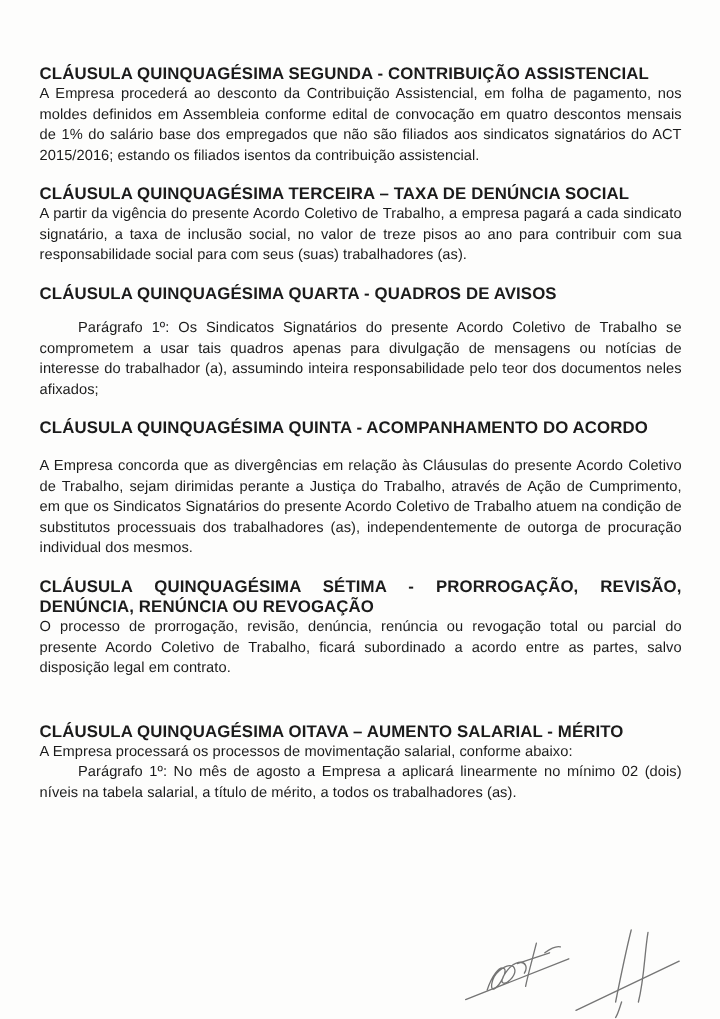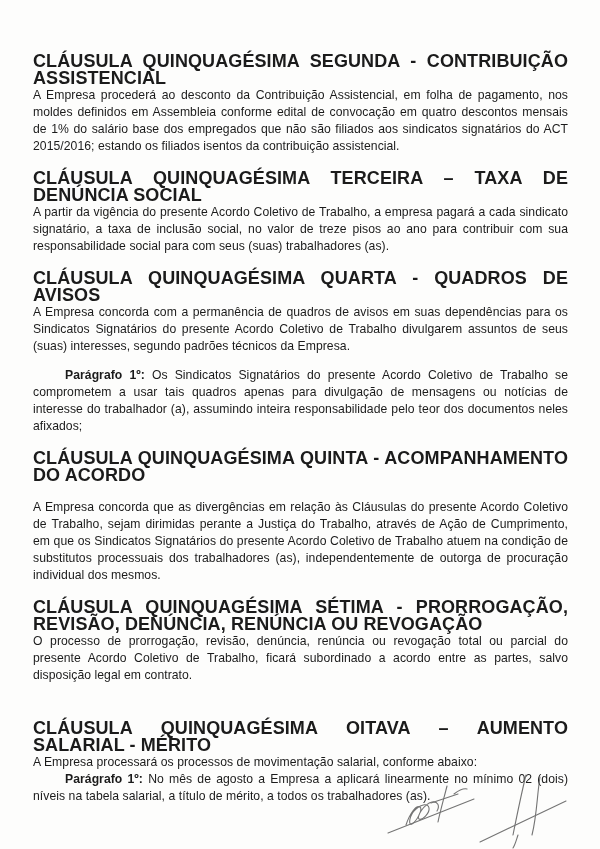--- a/index.html
+++ b/index.html
@@ -20,39 +20,39 @@
     width: 600px;
     height: 849px;
     background: #fdfdfc;
     padding: 53px 32px 0 33px;
     overflow: hidden;
   }
   .sec {
     margin: 0 0 15px 0;
   }
   .sec h2 {
-    font-size: 18px;
+    font-size: 14px;
     line-height: 17px;
     font-weight: 700;
     margin: 0;
     text-align: justify;
     letter-spacing: 0.1px;
   }
   .sec p {
     font-size: 12.2px;
     line-height: 17px;
     margin: 0;
     text-align: justify;
     letter-spacing: 0.05px;
   }
   .sec p.sub {
     margin-top: 12px;
   }
   .sec p .lead {
-    font-weight: 700;
+    font-weight: 400;
     padding-left: 32px;
   }
   .gap-before {
     margin-top: 36px;
   }
   .signatures {
     position: absolute;
     left: 368px;
     top: 772px;
     width: 212px;
@@ -74,21 +74,20 @@
     <p>A Empresa procederá ao desconto da Contribuição Assistencial, em folha de pagamento, nos moldes definidos em Assembleia conforme edital de convocação em quatro descontos mensais de 1% do salário base dos empregados que não são filiados aos sindicatos signatários do ACT 2015/2016; estando os filiados isentos da contribuição assistencial.</p>
   </section>
 
   <section class="sec">
     <h2>CLÁUSULA QUINQUAGÉSIMA TERCEIRA – TAXA DE DENÚNCIA SOCIAL</h2>
     <p>A partir da vigência do presente Acordo Coletivo de Trabalho, a empresa pagará a cada sindicato signatário, a taxa de inclusão social, no valor de treze pisos ao ano para contribuir com sua responsabilidade social para com seus (suas) trabalhadores (as).</p>
   </section>
 
   <section class="sec">
     <h2>CLÁUSULA QUINQUAGÉSIMA QUARTA - QUADROS DE AVISOS</h2>
-    <p>A Empresa concorda com a permanência de quadros de avisos em suas dependências para os Sindicatos Signatários do presente Acordo Coletivo de Trabalho divulgarem assuntos de seus (suas) interesses, segundo padrões técnicos da Empresa.</p>
     <p class="sub"><span class="lead">Parágrafo 1º:</span> <span>Os Sindicatos Signatários do presente Acordo Coletivo de Trabalho se comprometem a usar tais quadros apenas para divulgação de mensagens ou notícias de interesse do trabalhador (a), assumindo inteira responsabilidade pelo teor dos documentos neles afixados;</span></p>
   </section>
 
   <section class="sec">
     <h2>CLÁUSULA QUINQUAGÉSIMA QUINTA - ACOMPANHAMENTO DO ACORDO</h2>
   </section>
 
   <section class="sec">
     <p>A Empresa concorda que as divergências em relação às Cláusulas do presente Acordo Coletivo de Trabalho, sejam dirimidas perante a Justiça do Trabalho, através de Ação de Cumprimento, em que os Sindicatos Signatários do presente Acordo Coletivo de Trabalho atuem na condição de substitutos processuais dos trabalhadores (as), independentemente de outorga de procuração individual dos mesmos.</p>
   </section>

